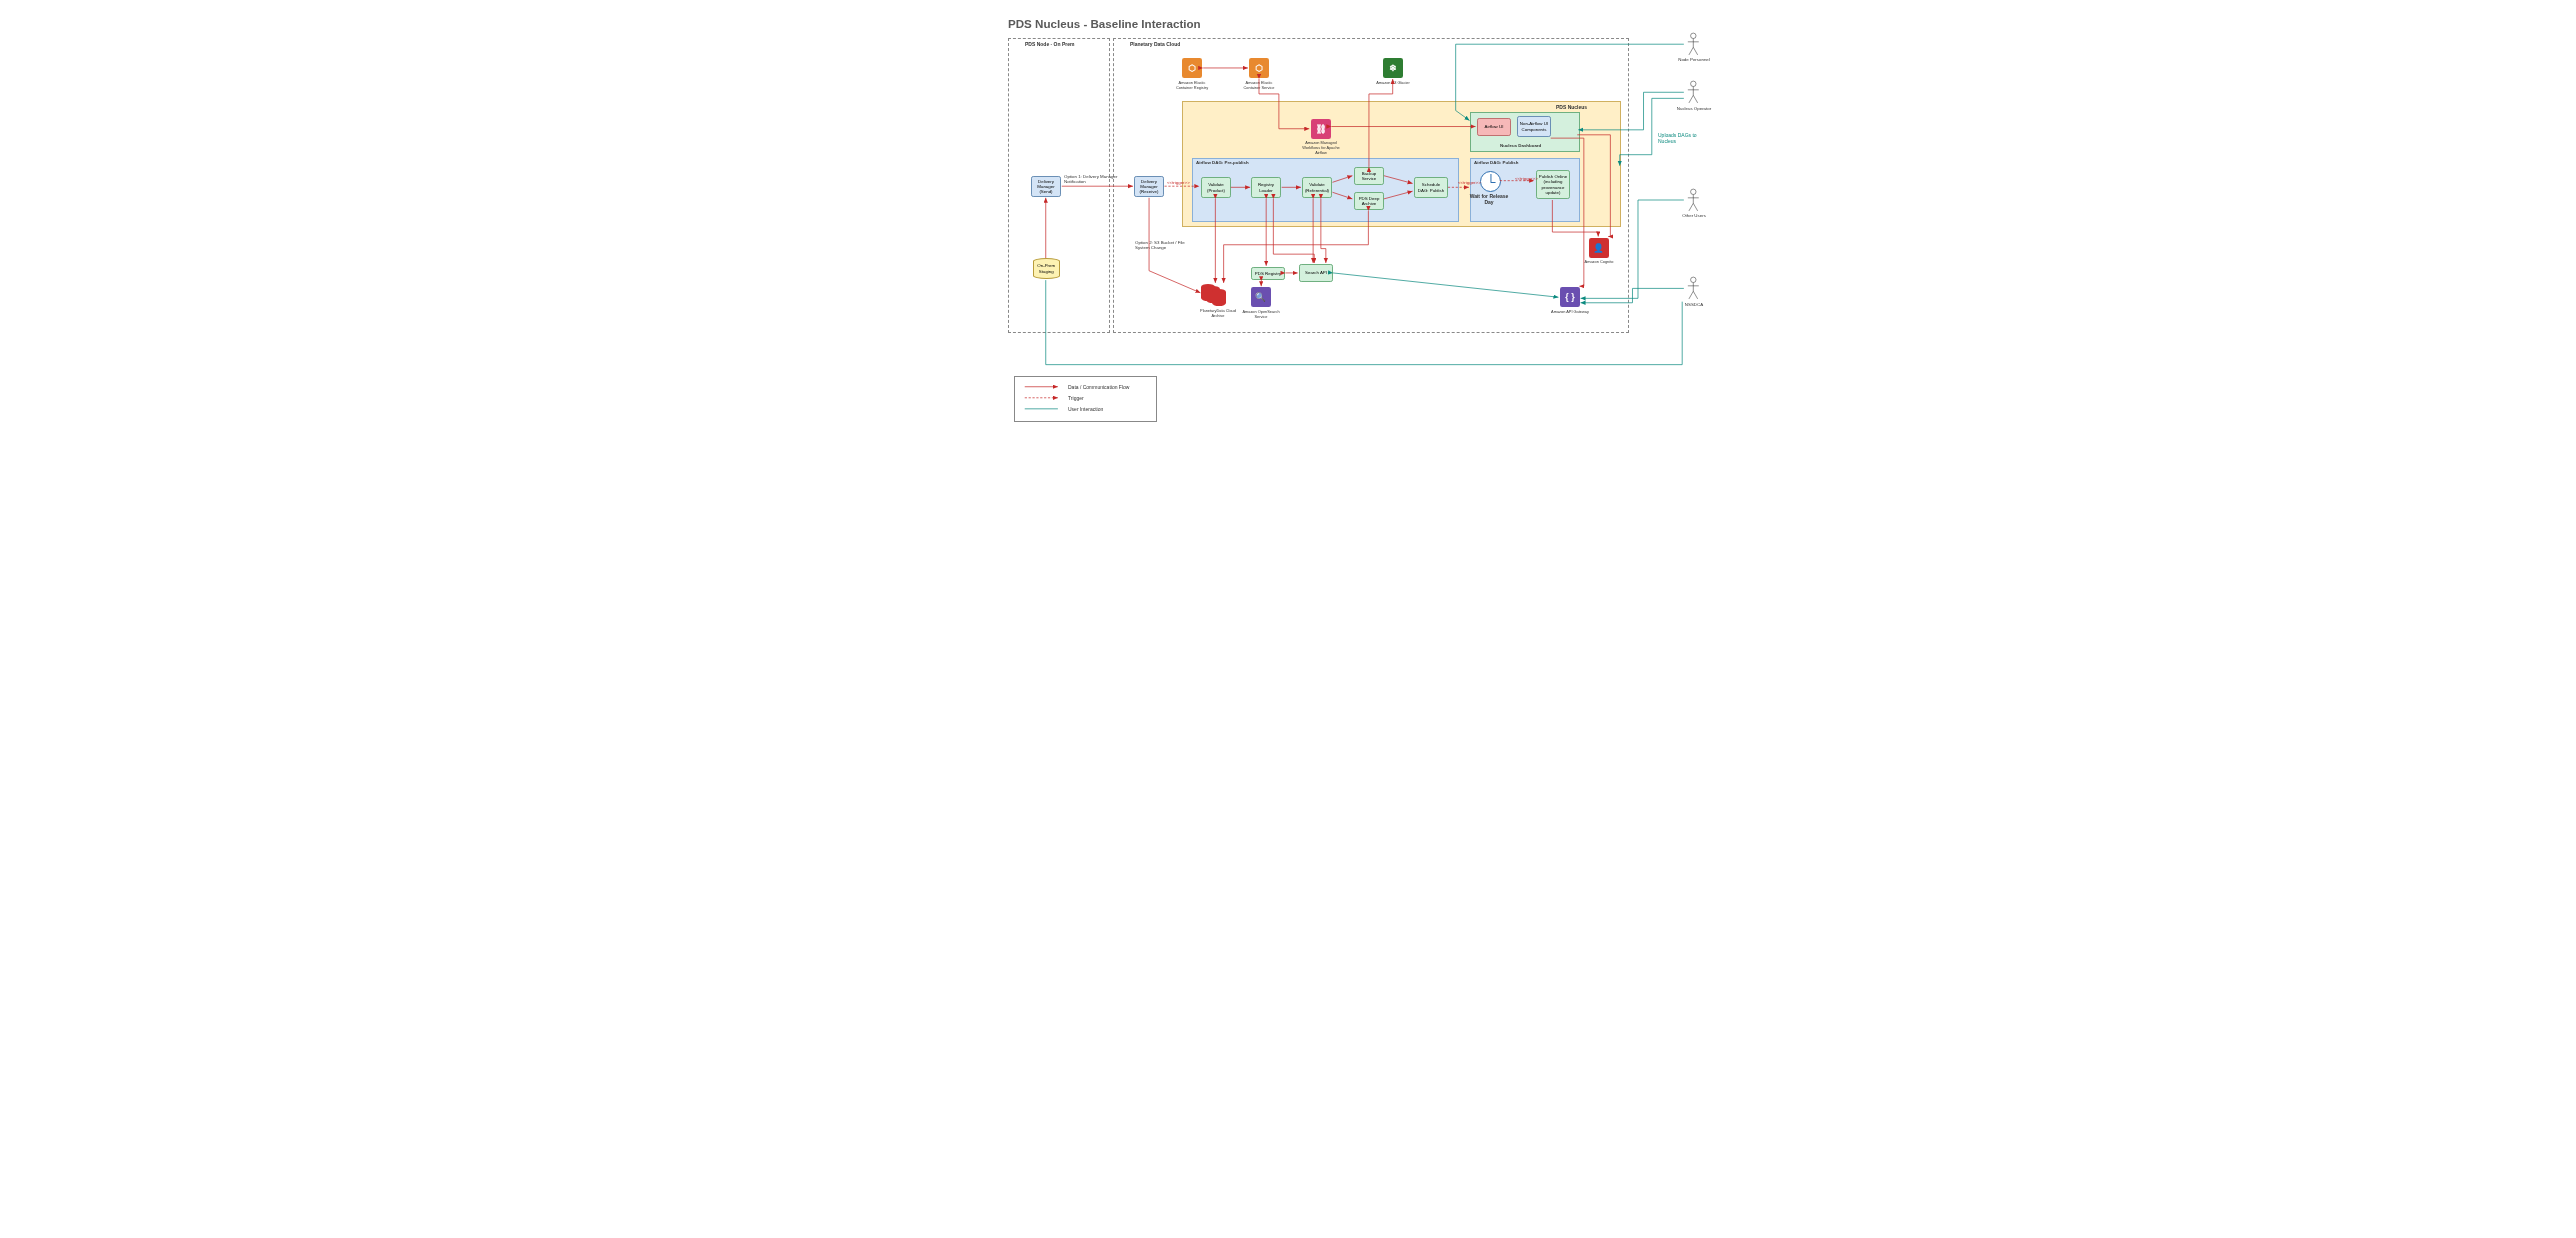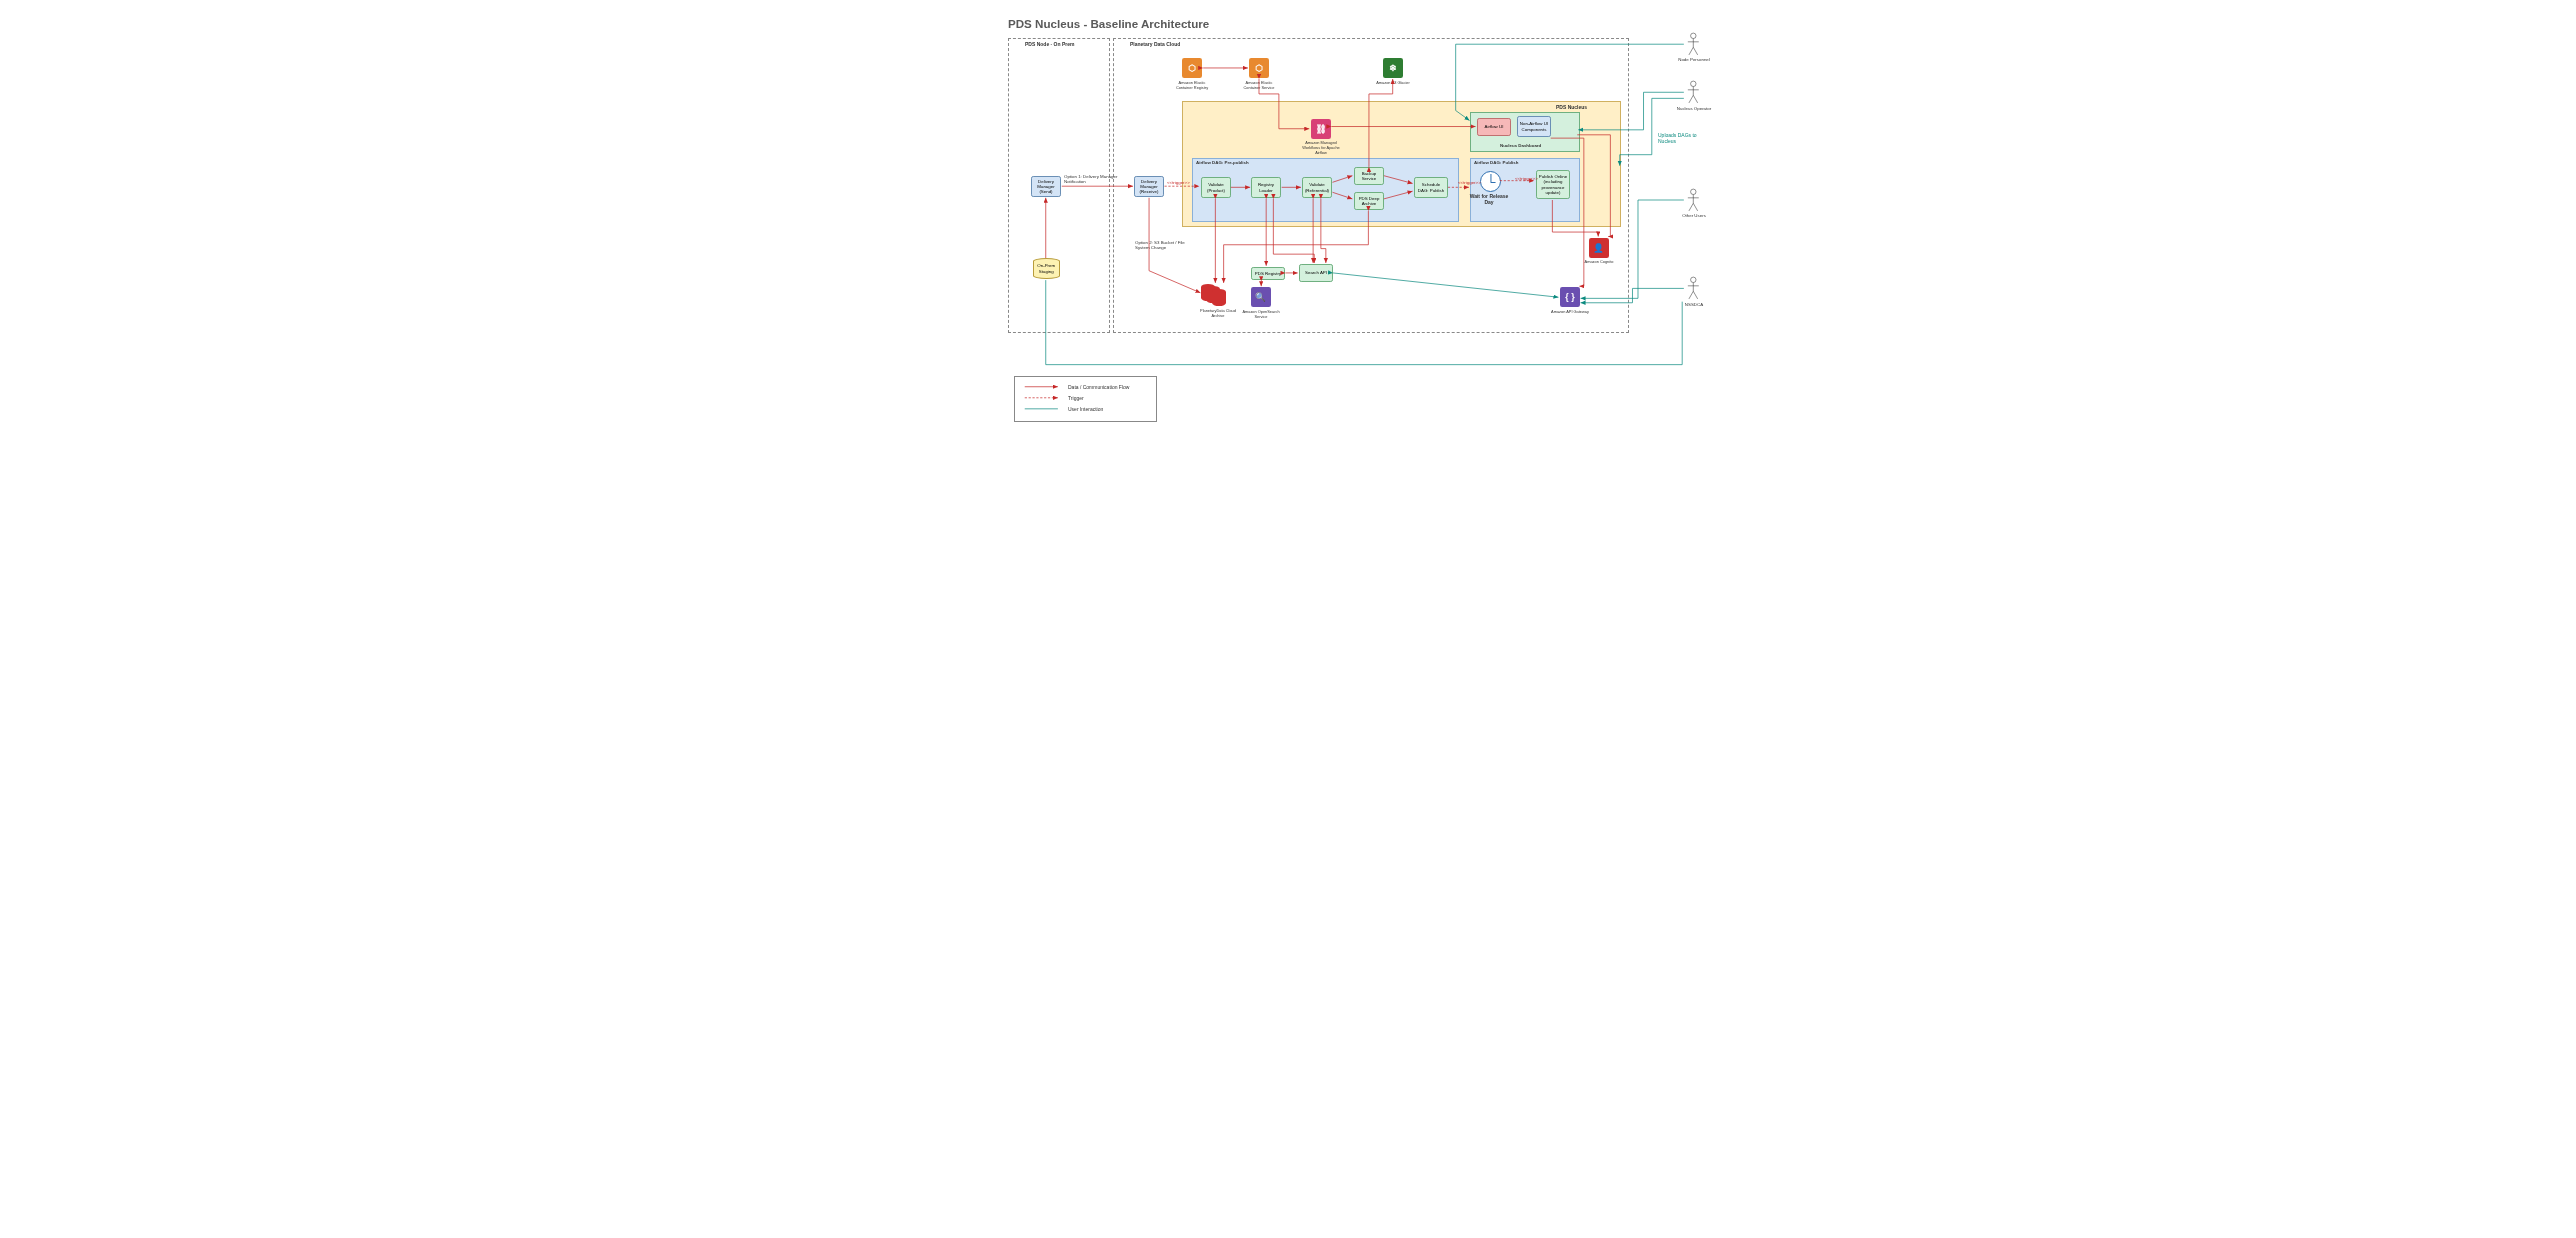--- a/index.html
+++ b/index.html
@@ -37,21 +37,21 @@
   .legend{position:absolute;border:0.6px solid #888}
   .legend-row{position:absolute;font-size:5px;color:#333}
   svg.wires{position:absolute;left:0;top:0;pointer-events:none}
   .aws-glyph{display:flex;align-items:center;justify-content:center;width:100%;height:100%;color:#fff;font-size:8.8px;font-weight:bold}
 </style>
 </head>
 <body>
 
 <div class="canvas">
 
-  <div class="title">PDS Nucleus - Baseline Architecture</div>
+  <div class="title">PDS Nucleus - Baseline Interaction</div>
 
   <div class="container" style="left:149px;top:38px;width:100px;height:293px"></div>
   <div class="container-label" style="left:166px;top:41px">PDS Node - On Prem</div>
 
   <div class="container" style="left:254px;top:38px;width:514px;height:293px"></div>
   <div class="container-label" style="left:271px;top:41px">Planetary Data Cloud</div>
 
   <div class="pds-nucleus-box" style="left:323px;top:101px;width:437px;height:124px"></div>
   <div class="container-label" style="left:697px;top:104px">PDS Nucleus</div>
 

